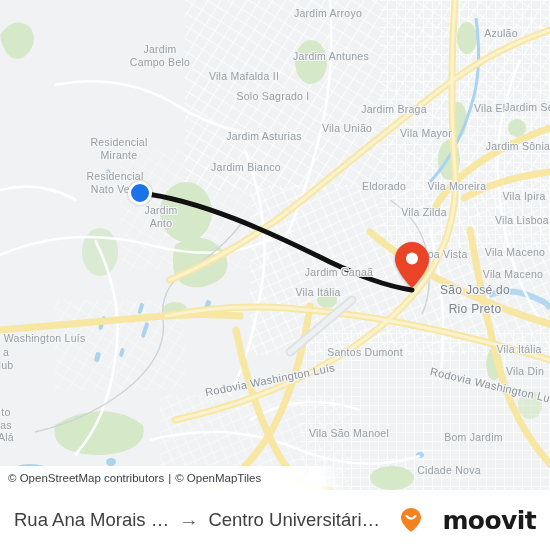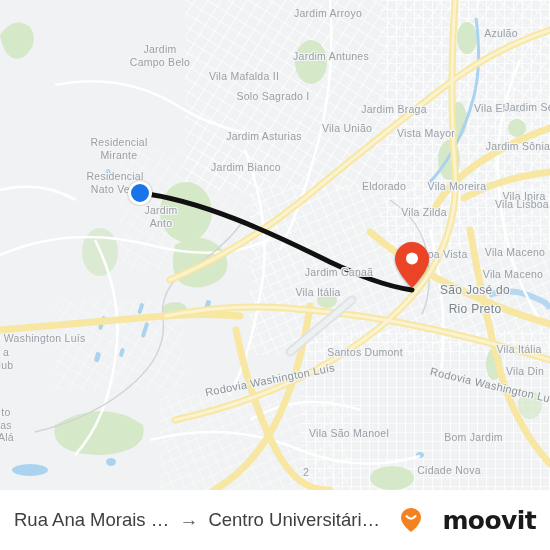--- a/index.html
+++ b/index.html
@@ -219,34 +219,34 @@
         <div class="lbl " style="left: 160px; top: 55px;">Jardim
 Campo Belo</div>
         <div class="lbl " style="left: 331px; top: 56px;">Jardim Antunes</div>
         <div class="lbl " style="left: 500px; top: 68px; margin-top: 40px;">Vila Elmaz</div>
         <div class="lbl " style="left: 244px; top: 76px;">Vila Mafalda II</div>
         <div class="lbl " style="left: 273px; top: 96px;">Solo Sagrado I</div>
         <div class="lbl " style="left: 394px; top: 109px;">Jardim Braga</div>
         <div class="lbl " style="left: 529px; top: 107px;">Jardim Se</div>
         <div class="lbl " style="left: 264px; top: 136px;">Jardim Asturias</div>
         <div class="lbl " style="left: 347px; top: 128px;">Vila União</div>
-        <div class="lbl " style="left: 426px; top: 133px;">Vista Mayor</div>
+        <div class="lbl " style="left: 426px; top: 133px;">Vila Mayor</div>
         <div class="lbl " style="left: 518px; top: 146px;">Jardim Sônia</div>
         <div class="lbl " style="left: 119px; top: 148px;">Residencial
 Mirante</div>
         <div class="lbl " style="left: 210px; top: 167px; margin-left: 36px;">Jardim Bianco</div>
         <div class="lbl " style="left: 115px; top: 182px;">Residencial
 Nato Veto</div>
         <div class="lbl " style="left: 384px; top: 186px;">Eldorado</div>
         <div class="lbl " style="left: 457px; top: 186px;">Vila Moreira</div>
         <div class="lbl " style="left: 524px; top: 196px;">Vila Ipira</div>
         <div class="lbl " style="left: 424px; top: 212px;">Vila Zilda</div>
         <div class="lbl " style="left: 161px; top: 216px;">Jardim
 Anto</div>
-        <div class="lbl " style="left: 522px; top: 204px; text-align: center;">Vila Lisboa</div>
+        <div class="lbl " style="left: 522px; top: 220px; text-align: center;">Vila Lisboa</div>
         <div class="lbl " style="left: 444px; top: 254px;">Boa Vista</div>
         <div class="lbl " style="left: 515px; top: 252px;">Vila Maceno</div>
         <div class="lbl " style="left: 513px; top: 274px;">Vila Maceno</div>
         <div class="lbl " style="left: 339px; top: 272px;">Jardim Canaã</div>
         <div class="lbl city" style="left: 475px; top: 300px;">São José do
 Rio Preto</div>
         <div class="lbl " style="left: 318px; top: 292px;">Vila Itália</div>
         <div class="lbl " style="left: 40px; top: 338px;">n Washington Luís</div>
         <div class="lbl " style="left: 6px; top: 358px;">a
 lub</div>
@@ -269,20 +269,25 @@
     <div class="origin-marker" style="left:140px; top:193px;"></div>
 
     <div class="dest-pin" style="left:412px; top:292px;">
       <svg width="34" height="46" viewBox="0 0 34 46" xmlns="http://www.w3.org/2000/svg">
         <path d="M17 0 C7.6 0 0 7.6 0 17 c0 12 17 29 17 29 s17 -17 17 -29 C34 7.6 26.4 0 17 0 z" fill="#ea4326"></path>
         <circle cx="17" cy="16.5" r="6" fill="#ffffff"></circle>
       </svg>
     </div>
 
 
+    <div id="attrib">
+      <span>© OpenStreetMap contributors</span>
+      <span class="sep">|</span>
+      <span>© OpenMapTiles</span>
+    </div>
   </div>
 
   <div id="footer">
     <span class="foot-txt">Rua Ana Morais Paixã...</span>
     <span class="arrow">→</span>
     <span class="foot-txt">Centro Universitário De Ri...</span>
 
     <span id="logo">
       <svg width="26" height="26" viewBox="0 0 26 26" xmlns="http://www.w3.org/2000/svg">
         <path d="M13 1 C7.5 1 3 5.4 3 10.8 C3 17.6 13 25 13 25 S23 17.6 23 10.8 C23 5.4 18.5 1 13 1 z" fill="#f58220"></path>

